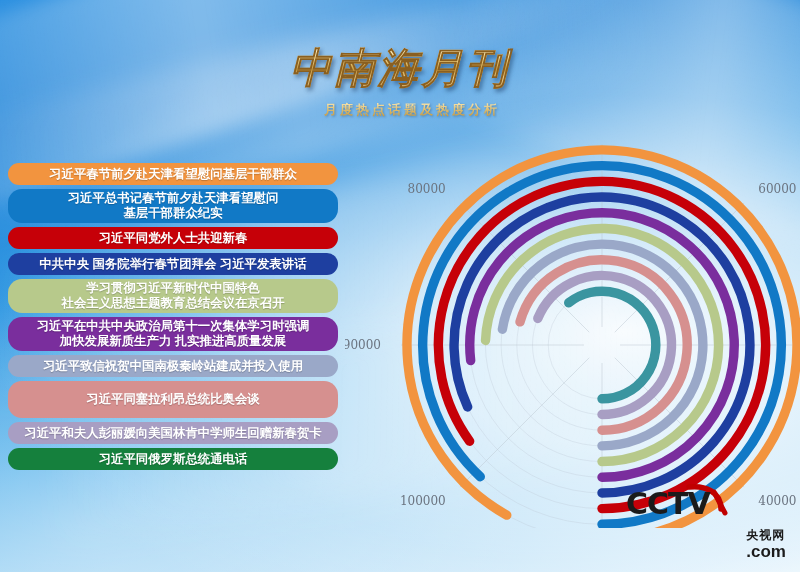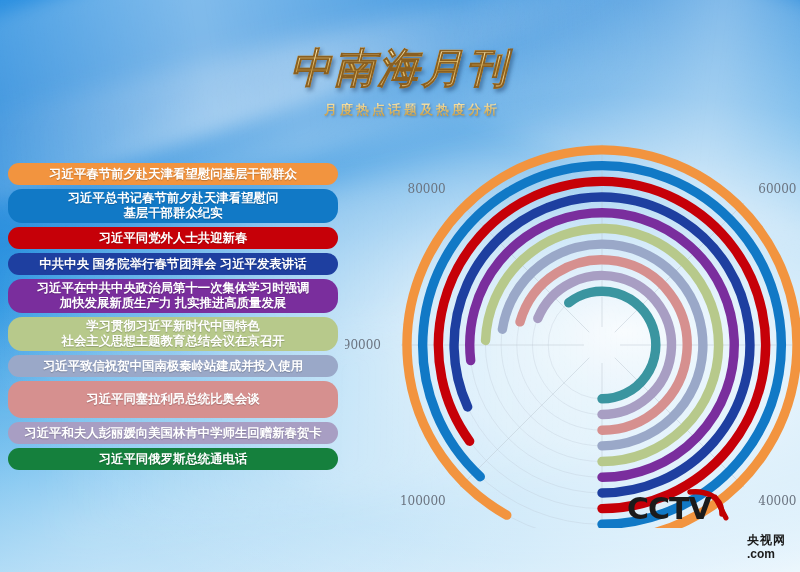--- a/index.html
+++ b/index.html
@@ -69,21 +69,21 @@
   .tick-label{
     font-family:"DejaVu Serif","Liberation Serif",serif;
     font-size:12px;fill:#6b7480;
   }
 
   
   #cctv{position:absolute;right:14px;bottom:12px;z-index:7;
         display:flex;align-items:flex-start;}
   #cctv-cn{margin-left:2px;}
   #cctv-cn-top{font-size:12px;font-weight:bold;color:#1b1b1b;letter-spacing:1px;line-height:1.1;margin-top:46px;}
-  #cctv-cn-bottom{font-size:12px;font-weight:bold;color:#1b1b1b;line-height:1;margin-top:1px;}
+  #cctv-cn-bottom{font-size:17px;font-weight:bold;color:#1b1b1b;line-height:1;margin-top:1px;}
 </style>
 </head>
 <body>
 
 <div id="bg">
   <div class="ray r1"></div>
   <div class="ray r2"></div>
   <div class="ray r3"></div>
   <div class="ray r4"></div>
   <div class="ray r5"></div>
@@ -93,24 +93,24 @@
   <div id="main-title">中南海月刊</div>
   <div id="sub-title">月度热点话题及热度分析</div>
 </div>
 
 <div id="legend">
     <div class="legend-item" style="background: rgb(242, 148, 63); height: 22px;"><span>习近平春节前夕赴天津看望慰问基层干部群众</span></div>
     <div class="legend-item" style="background: rgb(17, 121, 198); height: 34px;"><span>习近平总书记春节前夕赴天津看望慰问
 基层干部群众纪实</span></div>
     <div class="legend-item" style="background: rgb(198, 0, 8); height: 22px;"><span>习近平同党外人士共迎新春</span></div>
     <div class="legend-item" style="background: rgb(30, 63, 160); height: 22px;"><span>中共中央 国务院举行春节团拜会 习近平发表讲话</span></div>
+    <div class="legend-item" style="background: rgb(183, 201, 139); height: 34px;"><span>学习贯彻习近平新时代中国特色
+社会主义思想主题教育总结会议在京召开</span></div>
     <div class="legend-item" style="background: rgb(122, 46, 157); height: 34px;"><span>习近平在中共中央政治局第十一次集体学习时强调
 加快发展新质生产力 扎实推进高质量发展</span></div>
-    <div class="legend-item" style="background: rgb(183, 201, 139); height: 34px;"><span>学习贯彻习近平新时代中国特色
-社会主义思想主题教育总结会议在京召开</span></div>
     <div class="legend-item" style="background: rgb(154, 168, 200); height: 22px;"><span>习近平致信祝贺中国南极秦岭站建成并投入使用</span></div>
     <div class="legend-item" style="background: rgb(214, 144, 143); height: 37px;"><span>习近平同塞拉利昂总统比奥会谈</span></div>
     <div class="legend-item" style="background: rgb(168, 158, 195); height: 22px;"><span>习近平和夫人彭丽媛向美国林肯中学师生回赠新春贺卡</span></div>
     <div class="legend-item" style="background: #15803d; height: 22px;"><span>习近平同俄罗斯总统通电话</span></div>
   </div>
 
 <div id="chart">
     <svg width="455" height="400" viewBox="0 0 455 400">
       <g>
         <circle cx="257" cy="217" r="195" fill="none" stroke="#b9c4cf" stroke-width="0.55" opacity="0.55"></circle>

